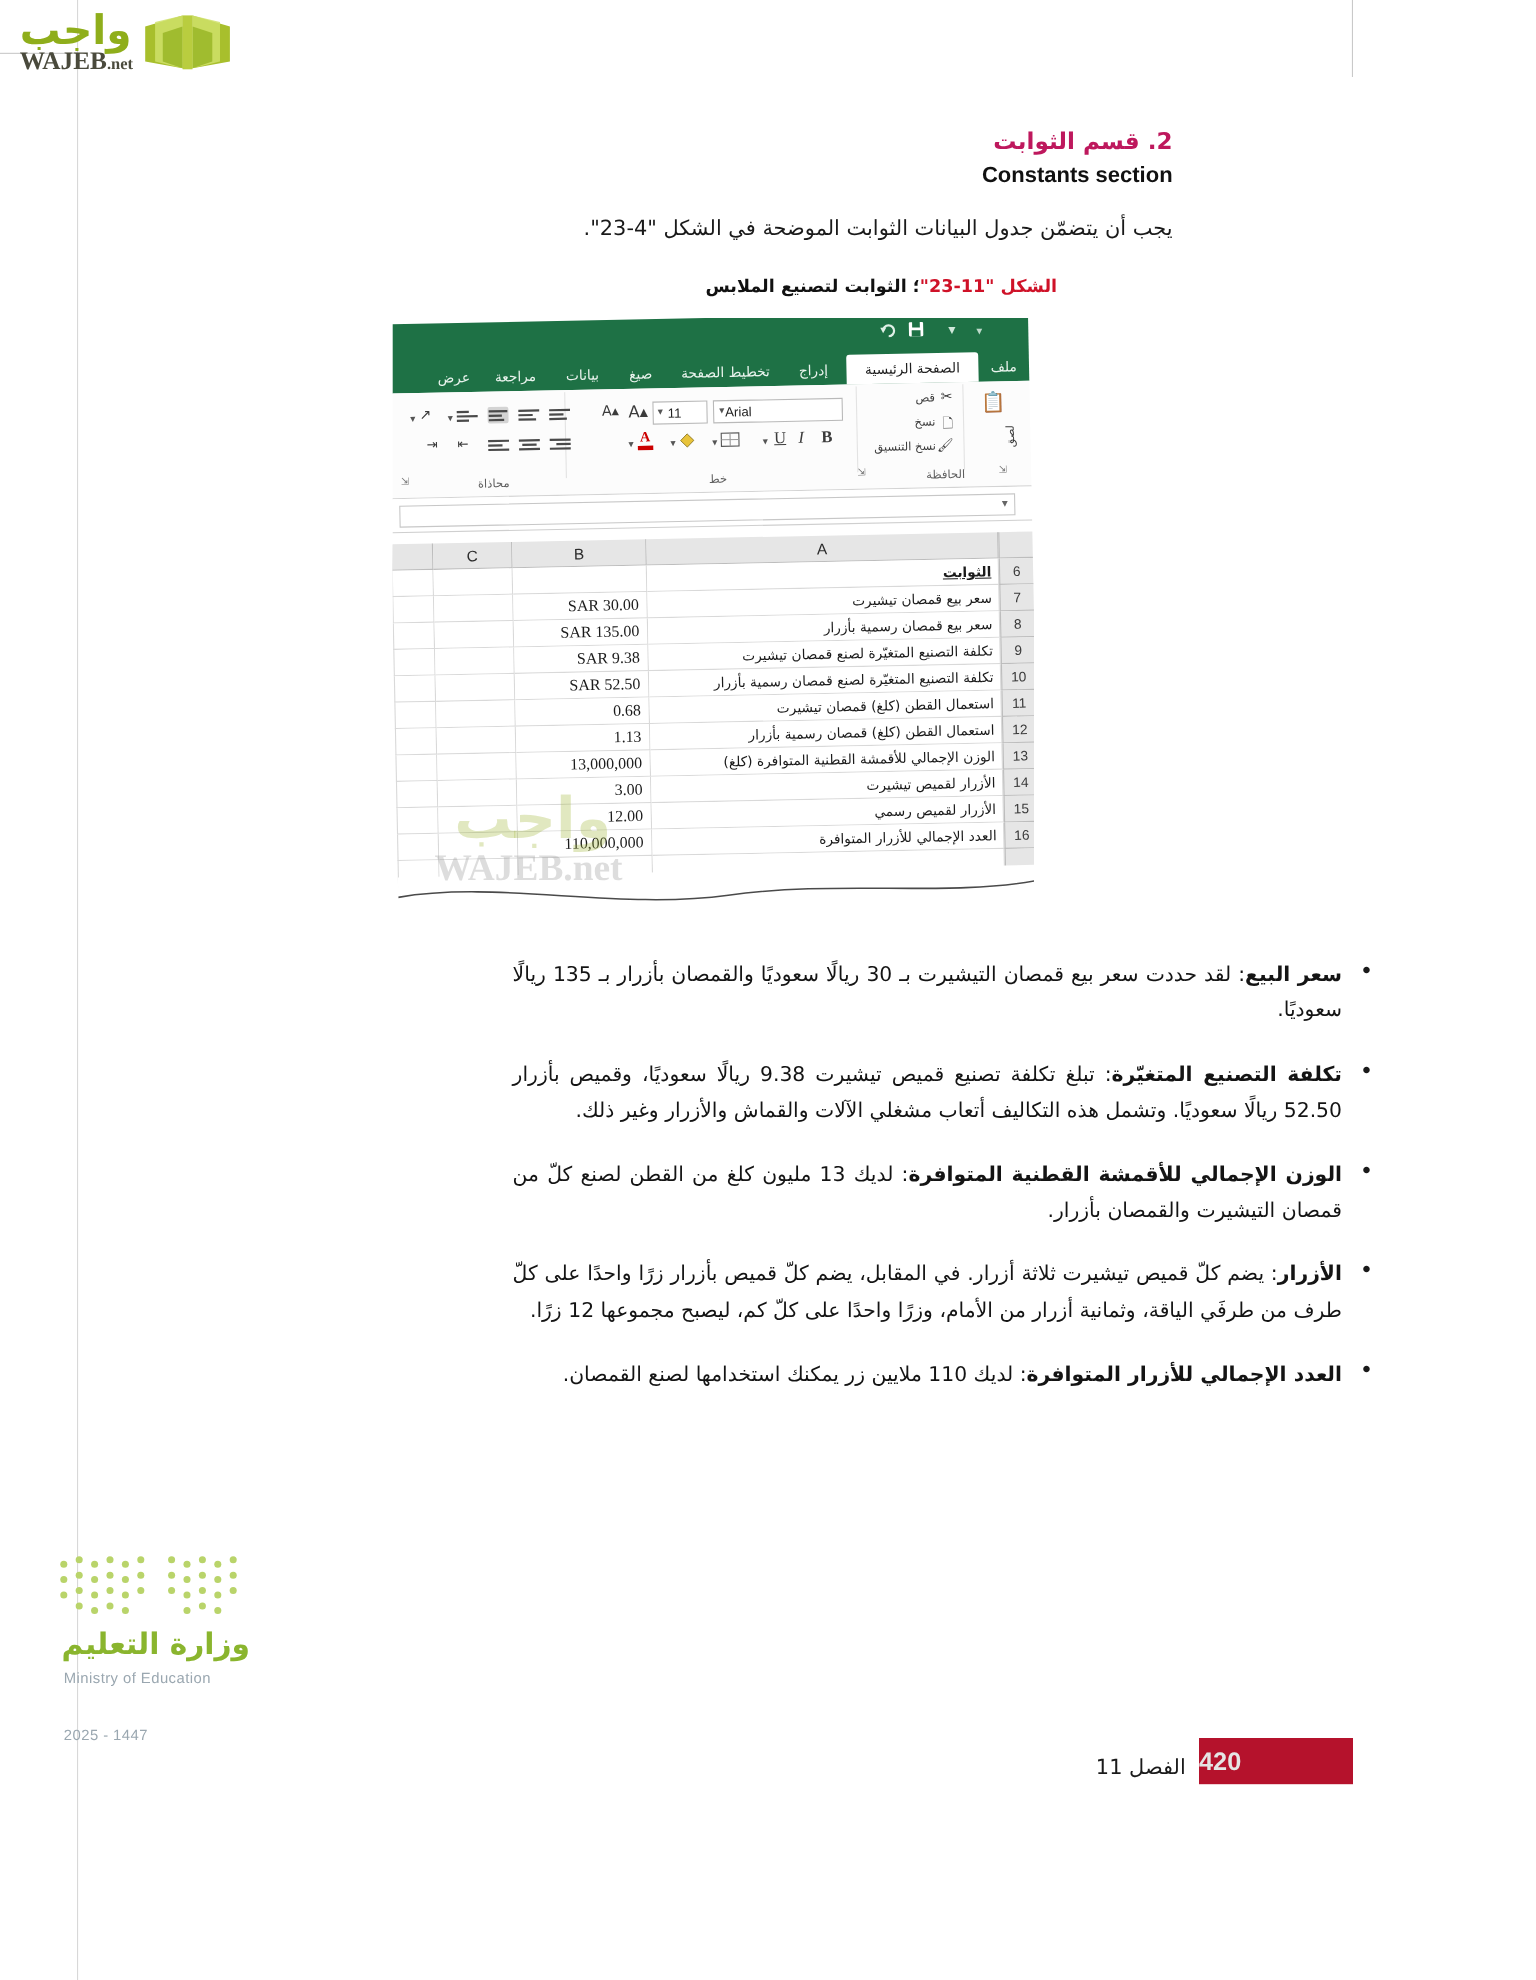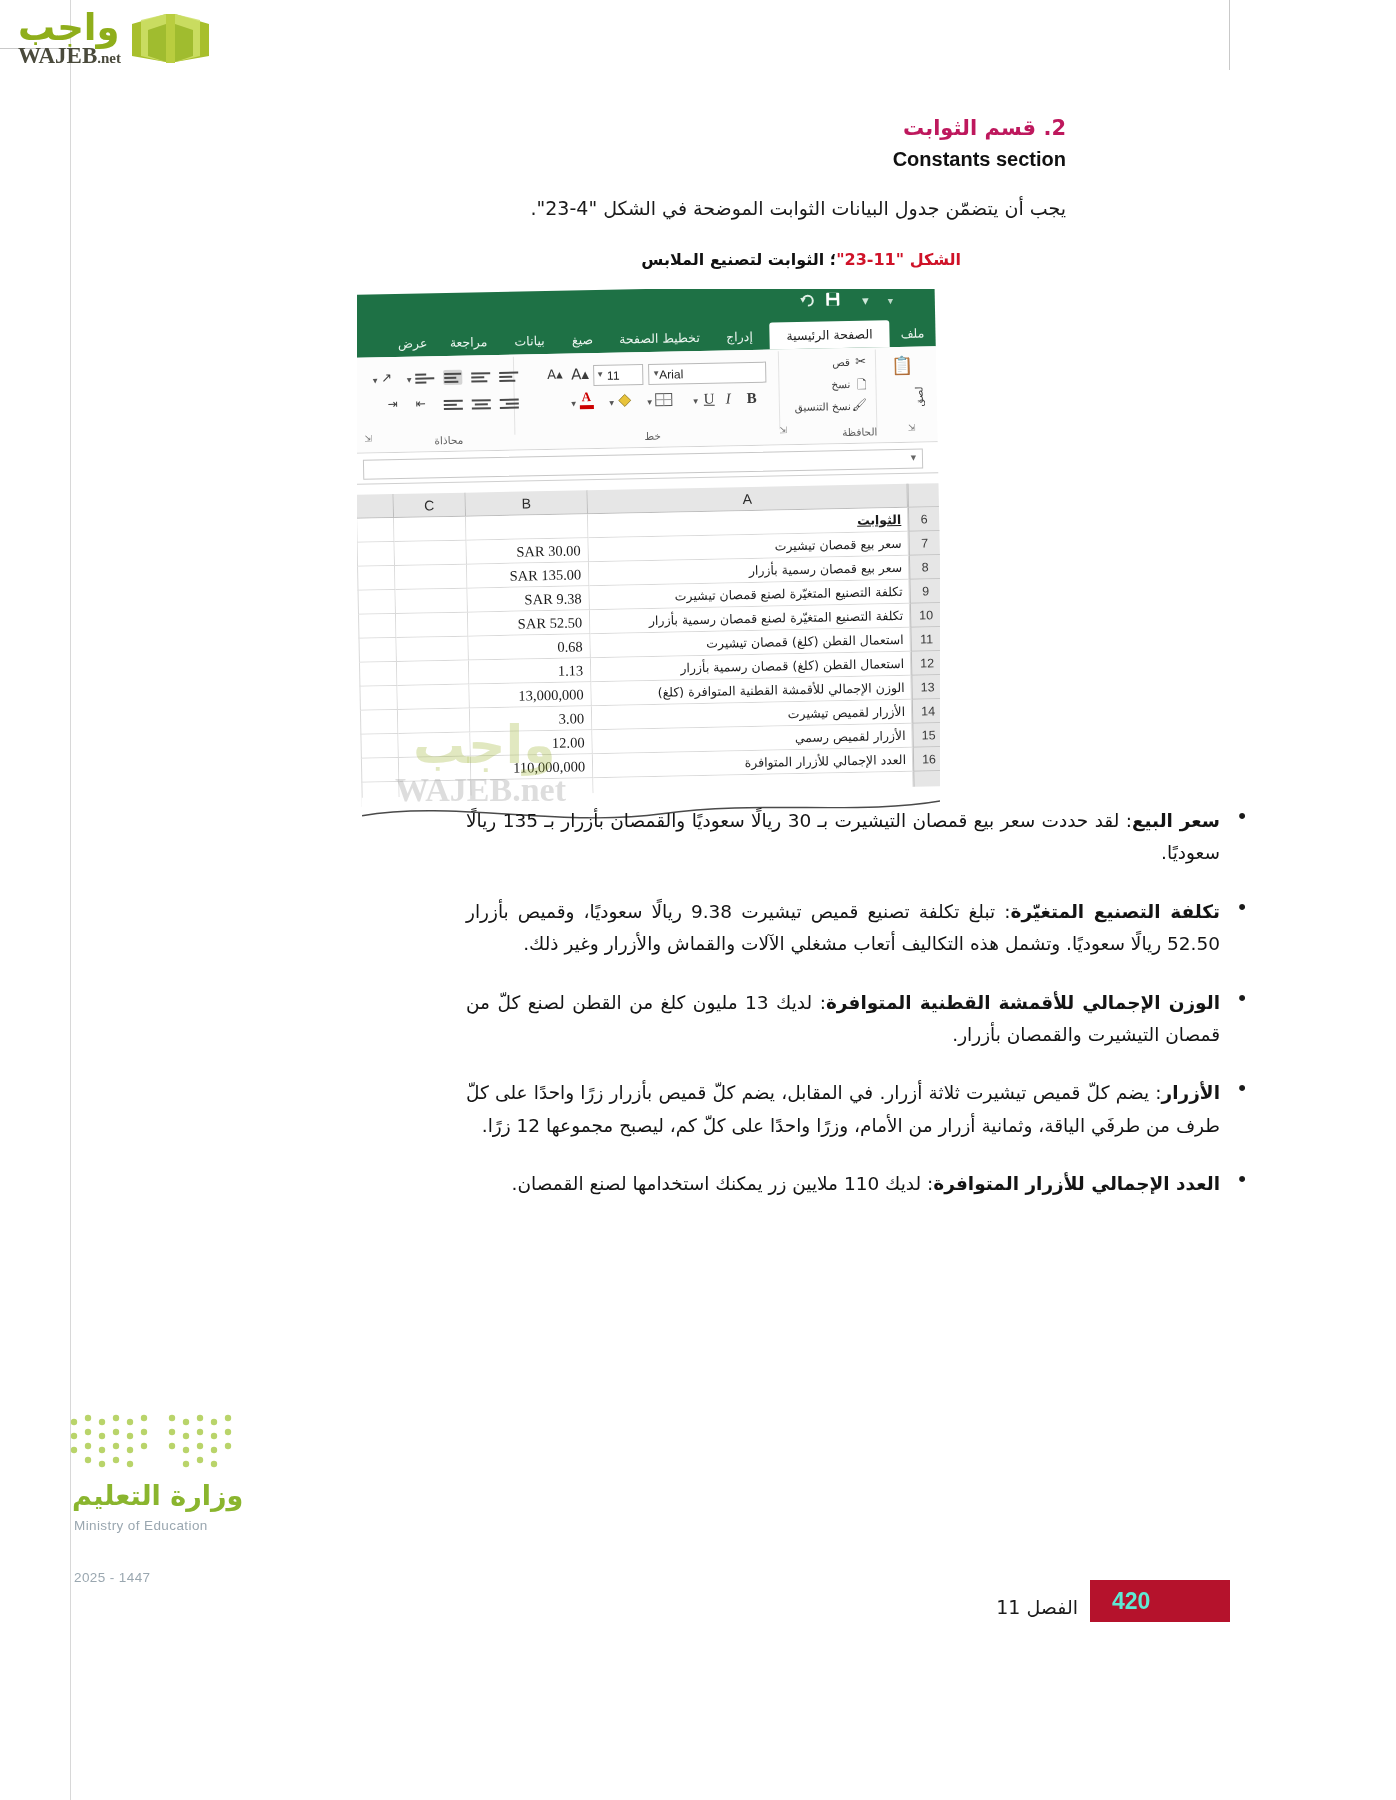--- a/index.html
+++ b/index.html
@@ -214,59 +214,59 @@
     position: absolute; left: 18px; top: 0; font-size: 52px; font-weight: bold;
     color: rgba(154,178,46,0.30); font-family: "DejaVu Sans", sans-serif; direction: rtl;
   }
   .wm-en {
     position: absolute; left: 0px; top: 56px; font-size: 34px; font-weight: bold;
     color: rgba(150,150,150,0.32); font-family: "Liberation Serif", serif;
   }
 
   
   .bullets {
-    position: absolute; right: 150px; top: 805px; width: 780px;
+    position: absolute; right: 150px; top: 871px; width: 780px;
     direction: rtl; text-align: right;
   }
   .bullet { position: relative; margin-bottom: 26px; padding-right: 26px; }
   .bullet::before {
     content: "•"; position: absolute; right: 0; top: -2px;
     font-size: 22px; color: #1a1a1a; line-height: 1.2;
   }
   .bullet p {
     margin: 0; font-size: 18.5px; line-height: 1.75; color: #141414;
     font-family: "DejaVu Sans", sans-serif; text-align: justify;
     text-align-last: right;
   }
   .bullet b { font-weight: bold; }
 
   
   .moe {
-    position: absolute; left: 68px; bottom: 228px; width: 220px; height: 160px;
+    position: absolute; left: 52px; bottom: 228px; width: 220px; height: 160px;
   }
   .moe-dots { position:absolute; left: 0; top: 0; }
   .moe-ar {
     position: absolute; left: 4px; top: 68px; font-size: 27px; color: #8ab52e;
     font-weight: bold; font-family: "DejaVu Sans", sans-serif; direction: rtl;
   }
   .moe-en {
     position: absolute; left: 6px; top: 106px; font-size: 13.5px; color: #9aa7b0;
     font-family: "Liberation Sans", sans-serif; letter-spacing: .4px;
   }
   .moe-yr {
     position: absolute; left: 6px; top: 126px; font-size: 13.5px; color: #9aa7b0;
     font-family: "Liberation Sans", sans-serif; letter-spacing: .4px; margin-top: 32px;
   }
 
   .pg-badge {
     position: absolute; right: 166px; bottom: 178px;
     width: 140px; height: 42px; background: #b5122c;
-    color: #5eead4; font-size: 23px; font-weight: bold;
+    color: #e5e5e5; font-size: 23px; font-weight: bold;
     font-family: "Liberation Sans", sans-serif;
-    display: flex; align-items: center; padding-left: 22px;
+    display: flex; align-items: center; 
   }
   .chapter {
     position: absolute; right: 318px; bottom: 182px;
     font-size: 19px; color: #1a1a1a; direction: rtl;
     font-family: "DejaVu Sans", sans-serif; font-weight: 400;
   }
 </style>
 </head>
 <body>
 

